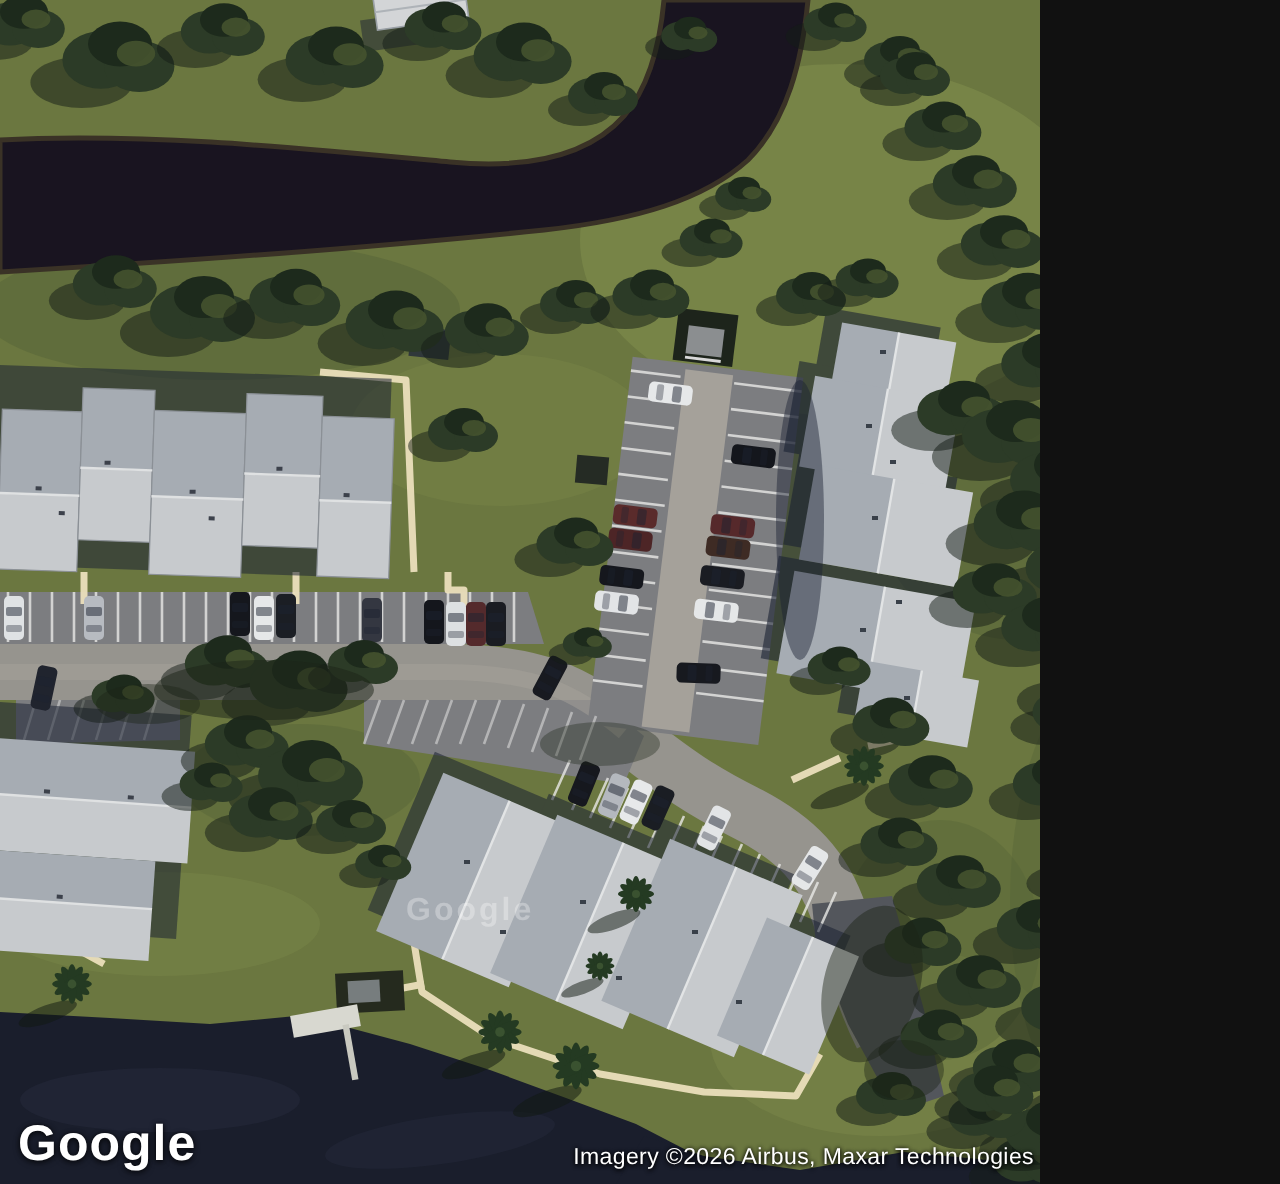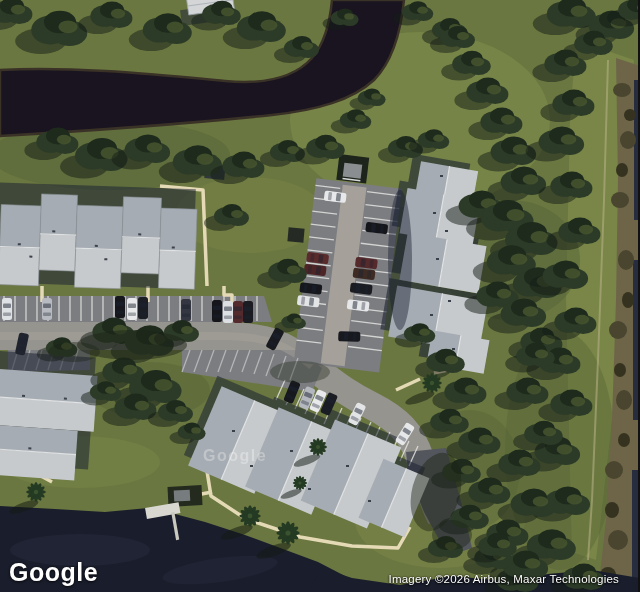--- a/index.html
+++ b/index.html
@@ -1,22 +1,22 @@
 <!DOCTYPE html>
 <html style="--c-grass: #6B7740; --c-grass-light: #7B8849; --c-grass-dark: #566338; --c-canal: #191420; --c-lake: #1A1E2C; --c-tree: #2C3B27; --c-tree-dark: #1D2A1C; --c-shadow: #1B2233; --c-roof-light: #C7CACD; --c-roof-mid: #A6ACB3; --c-road: #96948E; --c-lot: #7C7D80; --c-aisle: #A5A19A; --c-walk: #EBDFBC; --c-line: #E8E8E6; --c-scrub: #6E6549; --c-water-edge: #272C3E;"><head>
 <meta charset="utf-8">
 <style>
   html,body{margin:0;padding:0;background:#111;}
-  .viewport{position:relative;width:638px;height:592px;overflow:hidden;
+  .viewport{position:relative;width:520px;height:592px;overflow:hidden;
     font-family:"Liberation Sans", sans-serif;background:var(--c-grass,#6B7740);}
   .viewport svg{position:absolute;left:0;top:0;display:block;}
   .google-logo{position:absolute;left:9px;bottom:5px;color:#fff;font-size:25px;
     font-weight:600;letter-spacing:.5px;
     text-shadow:0 1px 3px rgba(0,0,0,.65),0 0 2px rgba(0,0,0,.5);user-select:none;}
-  .attribution{position:absolute;right:19px;bottom:7px;color:#fff;font-size:11.5px;
+  .attribution{position:absolute;right:3px;bottom:7px;color:#fff;font-size:11.5px;
     letter-spacing:.2px;text-shadow:0 0 2px rgba(0,0,0,.95),0 1px 2px rgba(0,0,0,.85);}
   .tile-watermark{position:absolute;left:203px;top:447px;color:rgba(255,255,255,.3);
     font-size:16px;font-weight:600;letter-spacing:1.5px;user-select:none;}
   
   .f-grass{fill:var(--c-grass,#6B7740)} .f-grassl{fill:var(--c-grass-light,#7B8849)}
   .f-grassd{fill:var(--c-grass-dark,#566338)} .f-canal{fill:var(--c-canal,#191420)}
   .f-lake{fill:var(--c-lake,#1A1E2C)} .f-tree{fill:var(--c-tree,#2C3B27)}
   .f-treed{fill:var(--c-tree-dark,#1D2A1C)} .f-shadow{fill:var(--c-shadow,#1B2233)}
   .f-roofl{fill:var(--c-roof-light,#C7CACD)} .f-roofm{fill:var(--c-roof-mid,#A6ACB3)} .s-road{stroke:var(--c-road,#96948E)}
   .f-lot{fill:var(--c-lot,#7C7D80)} .f-aisle{fill:var(--c-aisle,#A5A19A)}

